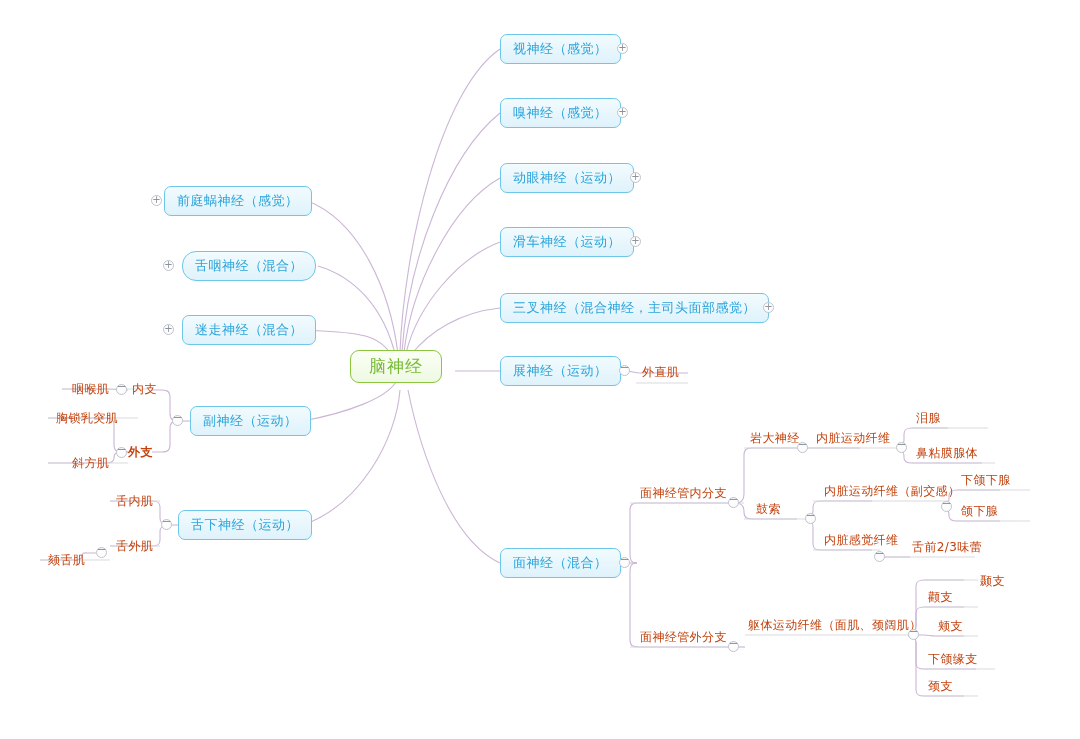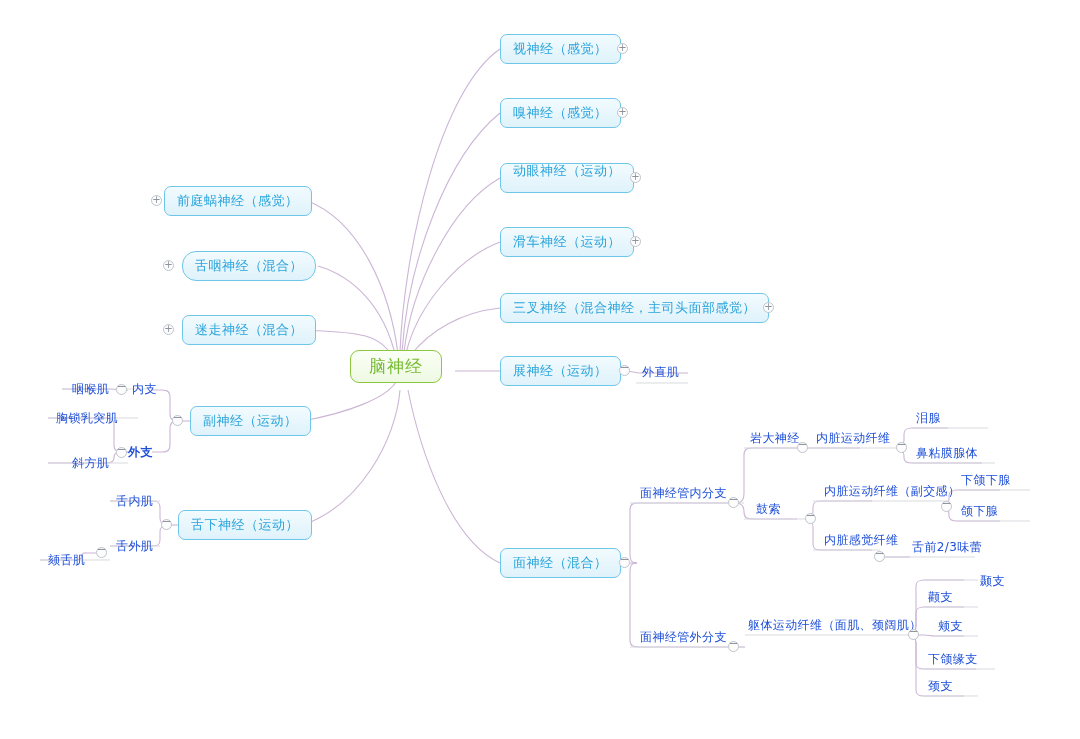--- a/index.html
+++ b/index.html
@@ -36,21 +36,21 @@
     border:1.4px solid #8cc63f;
     background:linear-gradient(180deg,#fbfff5 0%,#eef9e3 100%);
     color:#76bb32;
     font-size:17px;
     height:33px;
     padding:0 18px;
     letter-spacing:1px;
   }
   
   .txt{
-    color:#1d4ed8;
+    color:#c2410c;
     font-size:12px;
     height:19px;
     padding:0 4px 1px 4px;
     letter-spacing:.4px;
     justify-content:flex-start;
   }
 
   
   .tgl{
     position:absolute;
@@ -182,21 +182,21 @@
     <span>+</span>
   </div>
 
   <div class="node box" style="left:500px;top:98px;">
     <span>嗅神经（感觉）</span>
   </div>
   <div class="tgl" style="left:617px;top:107px;">
     <span>+</span>
   </div>
 
-  <div class="node box" style="left:500px;top:163px;align-items:flex-end;">
+  <div class="node box" style="left:500px;top:163px;">
     <span>动眼神经（运动）</span>
   </div>
   <div class="tgl" style="left:630px;top:172px;">
     <span>+</span>
   </div>
 
   <div class="node box" style="left:500px;top:227px;">
     <span>滑车神经（运动）</span>
   </div>
   <div class="tgl" style="left:630px;top:236px;">

